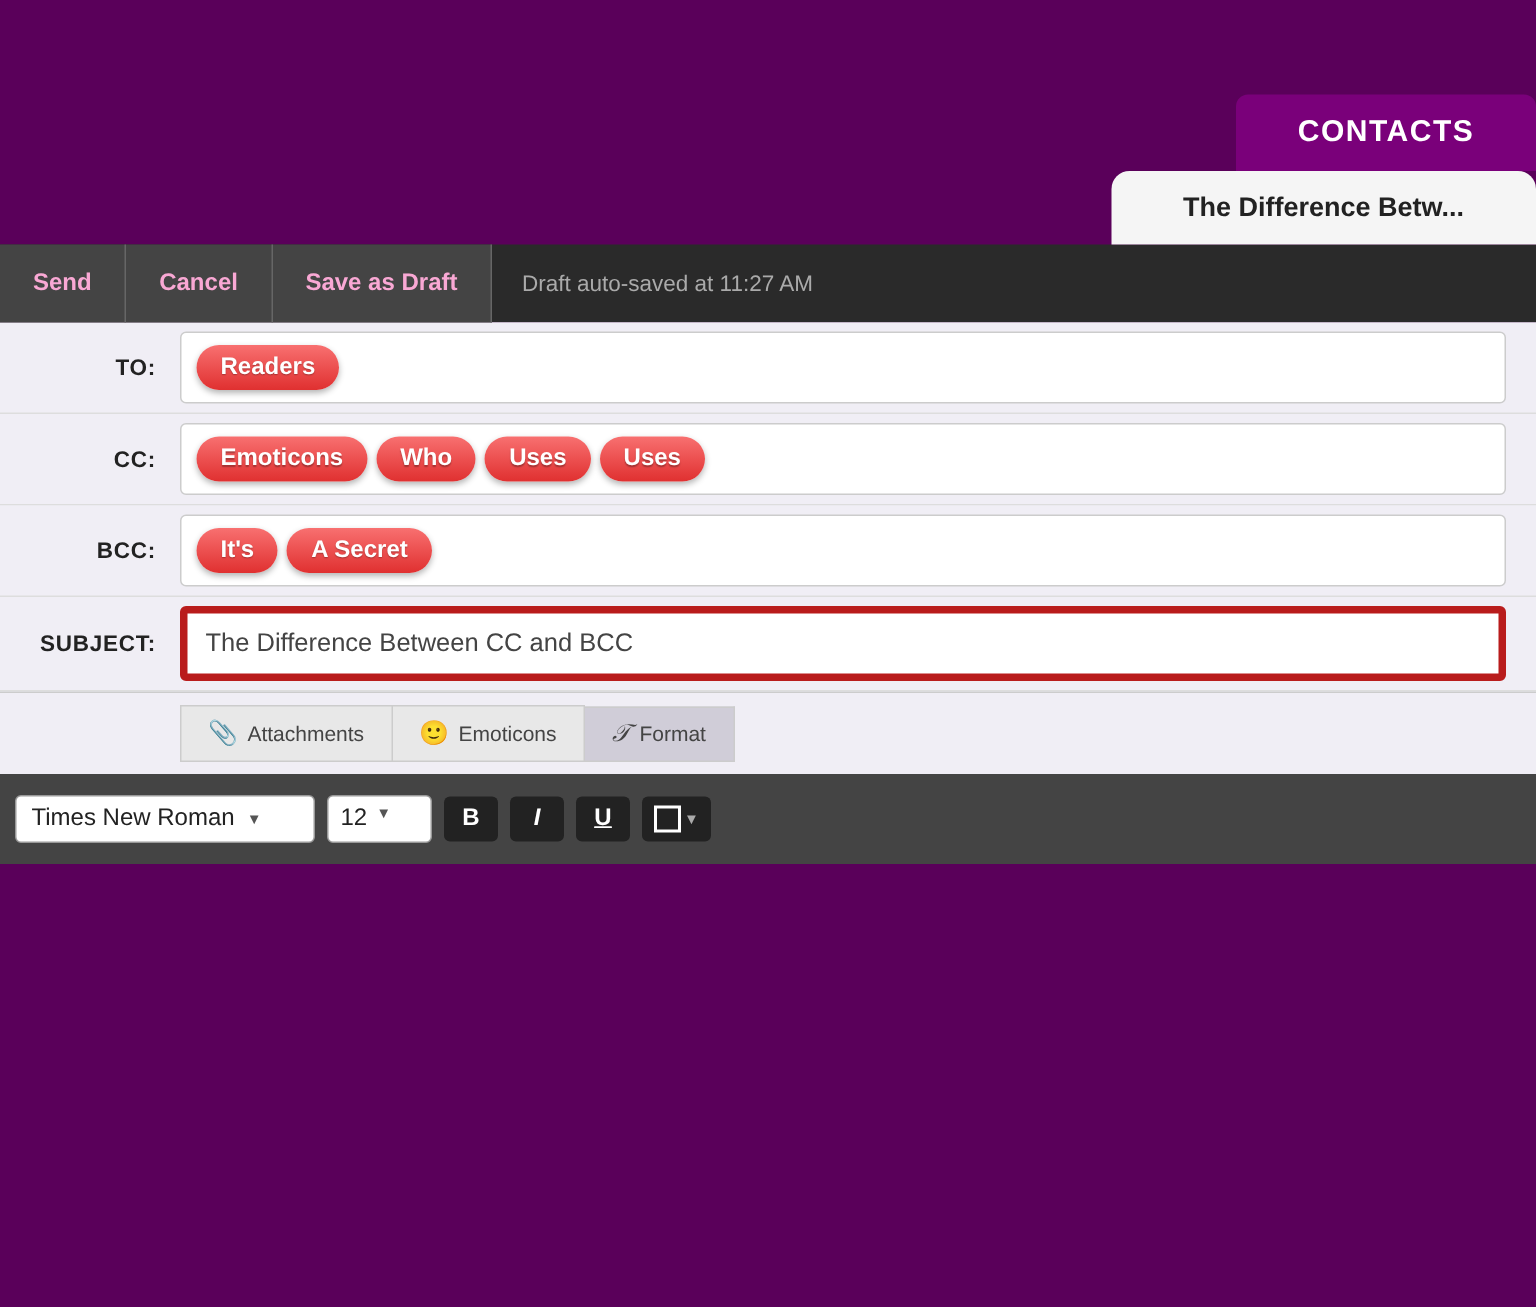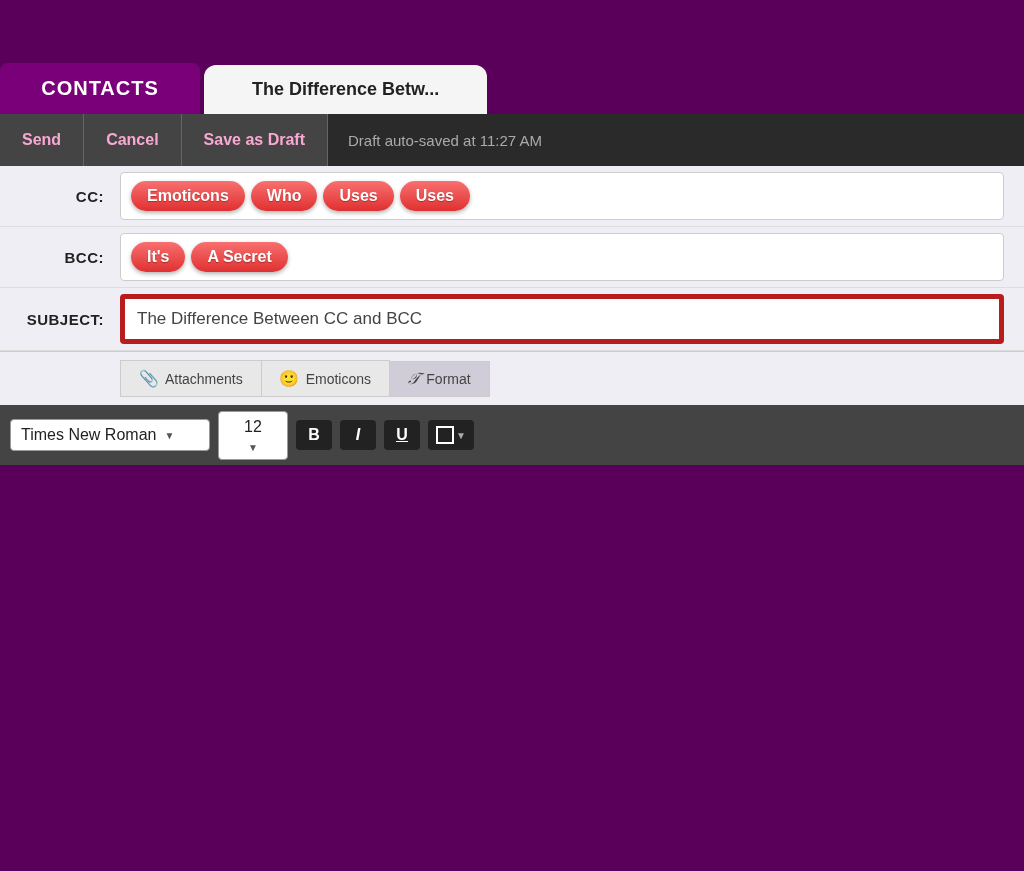--- a/index.html
+++ b/index.html
@@ -17,20 +17,21 @@
       height: 55px;
       width: 100%;
     }
 
     
     .tab-row {
       display: flex;
       align-items: flex-end;
       background: #5a005a;
       padding-top: 8px;
+      flex-direction: column;
     }
 
     .tab {
       padding: 10px 24px;
       font-size: 18px;
       font-weight: bold;
       cursor: pointer;
       border-radius: 8px 8px 0 0;
       position: relative;
     }
@@ -197,24 +198,22 @@
 
     .size-select {
       background: #fff;
       border: 1px solid #999;
       border-radius: 4px;
       padding: 6px 8px;
       font-size: 16px;
       color: #222;
       cursor: pointer;
       display: flex;
-      align-items: center;
       gap: 6px;
       min-width: 70px;
-      flex-direction: column;
     }
 
     .format-icon-btn {
       background: #222;
       color: #fff;
       border: none;
       border-radius: 4px;
       padding: 6px 12px;
       font-size: 16px;
       font-weight: bold;
@@ -273,20 +272,26 @@
 
 <div class="toolbar">
   <button class="toolbar-btn">Send</button>
   <button class="toolbar-btn">Cancel</button>
   <button class="toolbar-btn">Save as Draft</button>
   <span class="draft-status">Draft auto-saved at 11:27 AM</span>
 </div>
 
 <div class="main-content">
 
+  <div class="field-row">
+    <div class="field-label">TO:</div>
+    <div class="field-input">
+      <span class="tag">Readers</span>
+    </div>
+  </div>
 
   <div class="field-row">
     <div class="field-label">CC:</div>
     <div class="field-input">
       <span class="tag">Emoticons</span>
       <span class="tag">Who</span>
       <span class="tag">Uses</span>
       <span class="tag">Uses</span>
     </div>
   </div>

